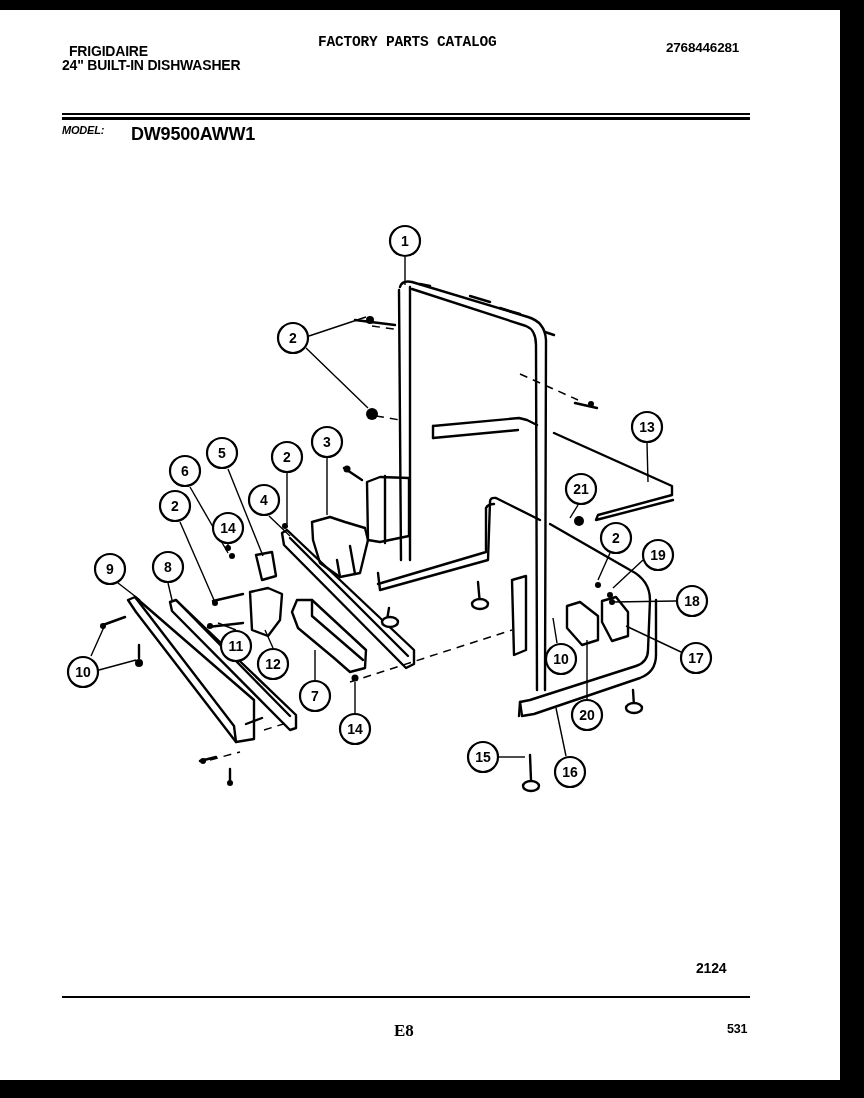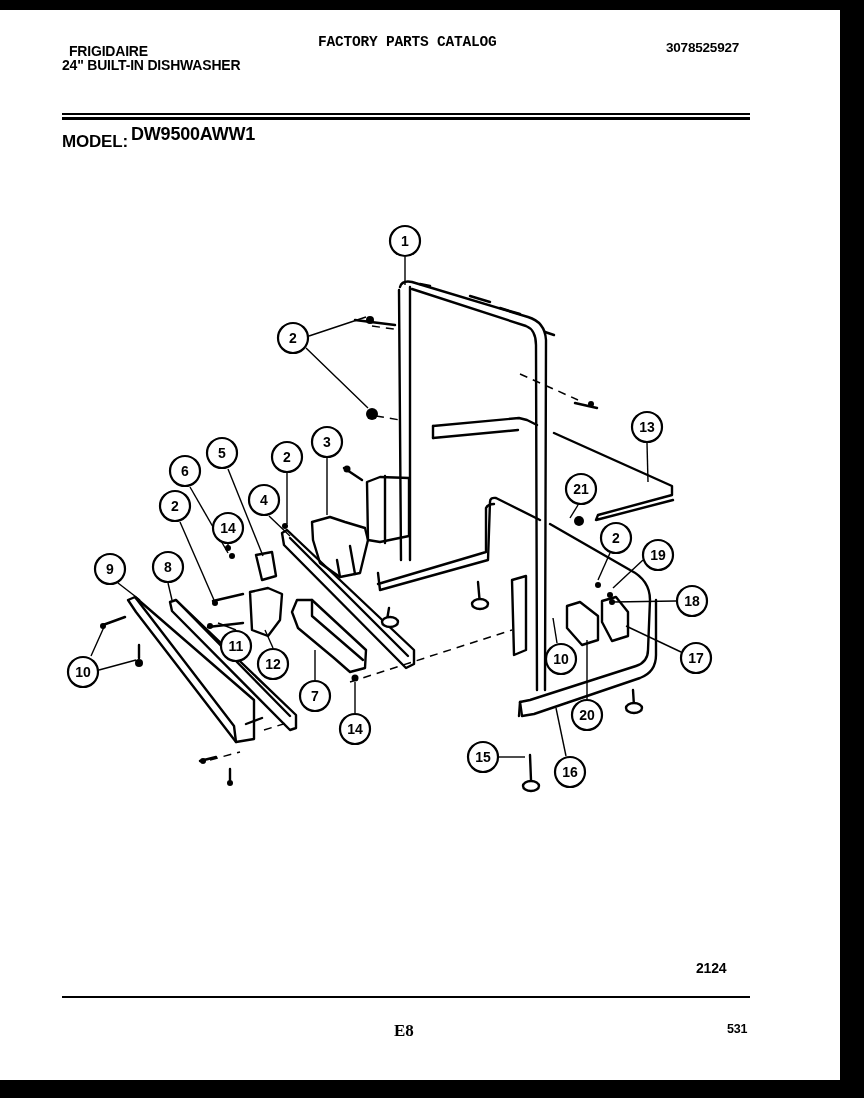--- a/index.html
+++ b/index.html
@@ -5,38 +5,38 @@
   html, body { margin: 0; padding: 0; background: #000; }
   body { width: 864px; height: 1098px; position: relative; overflow: hidden; font-family: "Liberation Sans", sans-serif; }
   .page { position: absolute; left: 0; top: 10px; width: 840px; height: 1070px; background: #fff; }
   .hdr { position: absolute; font-weight: bold; color: #000; font-size: 14px; letter-spacing: -0.2px; white-space: nowrap; }
   .brand { left: 62px; top: 43px; padding-left: 7px; }
   .product { left: 62px; top: 57px; }
   .catalog { left: 318px; top: 34px; font-size: 14.5px; font-family: Liberation Mono, monospace; }
   .partno { left: 666px; top: 40px; font-size: 13.5px; }
   .rule1 { position: absolute; left: 62px; top: 113px; width: 688px; height: 2px; background: #000; }
   .rule2 { position: absolute; left: 62px; top: 117px; width: 688px; height: 3px; background: #000; }
-  .model-label { left: 62px; top: 132px; font-size: 17px; }
+  .model-label { left: 62px; top: 124px; font-size: 11px; font-style: italic; }
   .model-value { left: 131px; top: 124px; font-size: 18px; }
   .diagram { position: absolute; left: 0; top: 0; width: 864px; height: 1098px; }
   .figno { left: 696px; top: 960px; font-size: 14px; }
   .rule3 { position: absolute; left: 62px; top: 996px; width: 688px; height: 2px; background: #000; }
   .page-code { left: 394px; top: 1021px; font-size: 17px; font-family: Liberation Serif, serif; }
   .date-code { left: 727px; top: 1022px; font-size: 12.5px; }
   .callout text { font-family: "Liberation Sans", sans-serif; font-weight: bold; font-size: 14px; }
 </style>
 </head>
 <body>
 
 <div class="page"></div>
 
 <div class="hdr brand">FRIGIDAIRE</div>
 <div class="hdr product">24" BUILT-IN DISHWASHER</div>
 <div class="hdr catalog">FACTORY PARTS CATALOG</div>
-<div class="hdr partno">3078525927</div>
+<div class="hdr partno">2768446281</div>
 <div class="rule1"></div>
 <div class="rule2"></div>
 <div class="hdr model-label">MODEL:</div>
 <div class="hdr model-value">DW9500AWW1</div>
 
 <svg class="diagram" viewBox="0 0 864 1098" xmlns="http://www.w3.org/2000/svg">
   <g fill="none" stroke="#000" stroke-width="2.4" stroke-linejoin="round" stroke-linecap="round">
 
     <path d="M399 290 L401 560 M410 287 L410 560"></path>
     <path d="M400 287 Q402 280 412 282 L528 317 Q545 322 546 340 L545 690"></path>

